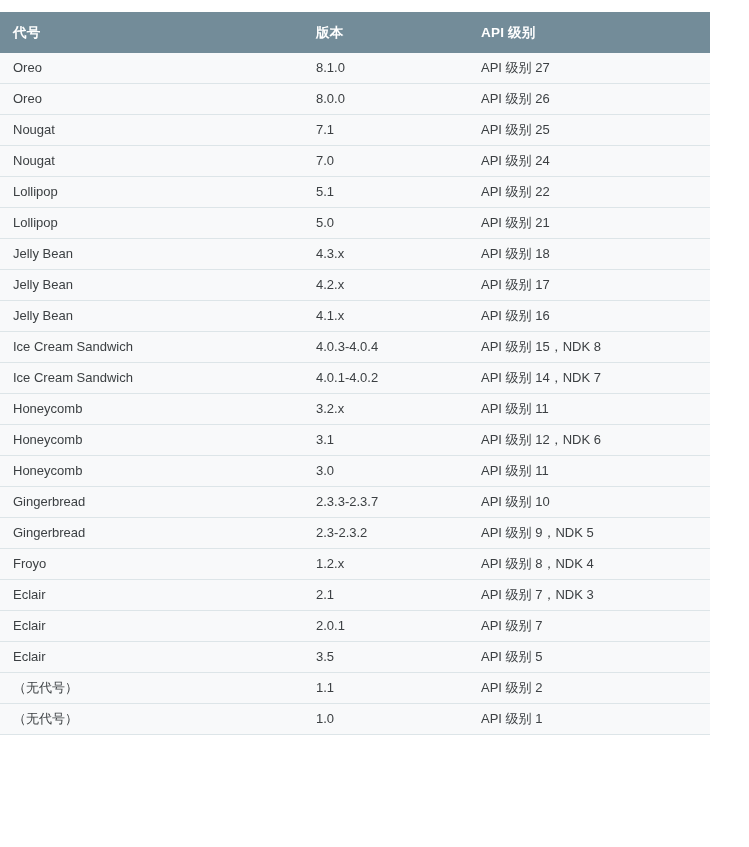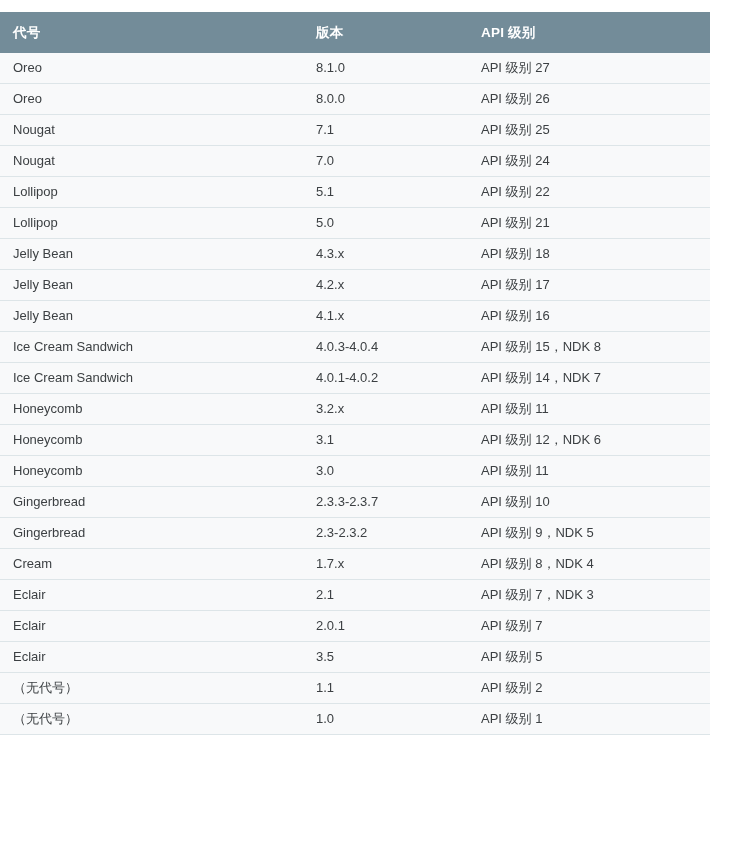--- a/index.html
+++ b/index.html
@@ -158,22 +158,22 @@
           <td>Gingerbread</td>
           <td>2.3.3-2.3.7</td>
           <td>API 级别 10</td>
         </tr>
         <tr>
           <td>Gingerbread</td>
           <td>2.3-2.3.2</td>
           <td>API 级别 9，NDK 5</td>
         </tr>
         <tr>
-          <td>Cream</td>
-          <td>1.7.x</td>
+          <td>Froyo</td>
+          <td>1.2.x</td>
           <td>API 级别 8，NDK 4</td>
         </tr>
         <tr>
           <td>Eclair</td>
           <td>2.1</td>
           <td>API 级别 7，NDK 3</td>
         </tr>
         <tr>
           <td>Eclair</td>
           <td>2.0.1</td>

